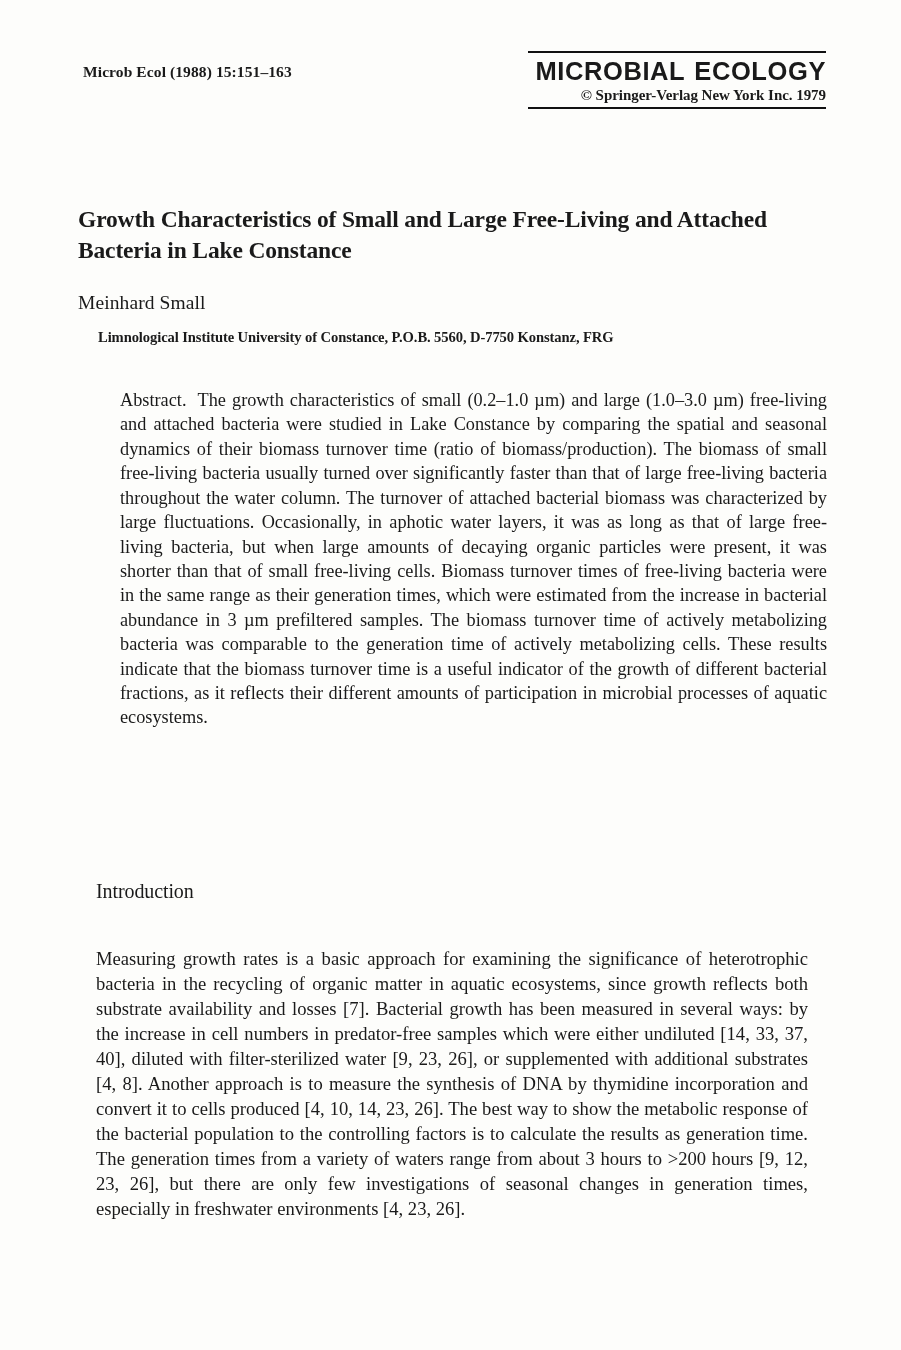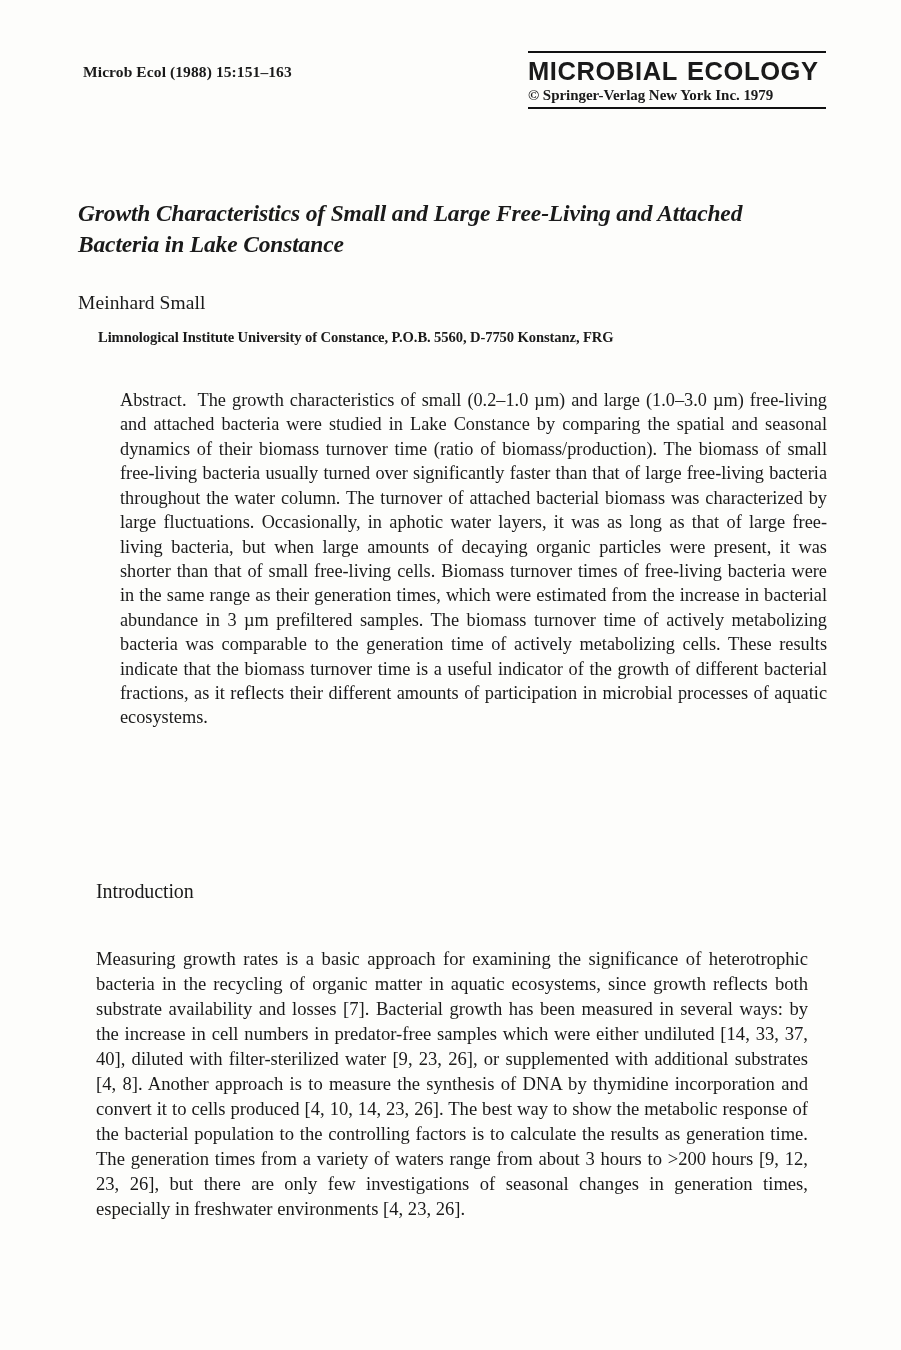--- a/index.html
+++ b/index.html
@@ -37,21 +37,21 @@
     font-size: 15.5px;
     font-weight: 700;
     letter-spacing: 0.1px;
     white-space: nowrap;
   }
   .masthead {
     position: absolute;
     right: -3px;
     top: -7px;
     width: 298px;
-    text-align: left;
+    text-align: right;
   }
   .masthead .rule-top {
     border-top: 2.6px solid #111;
     margin-bottom: 4px;
   }
   .masthead .rule-bottom {
     border-top: 2.6px solid #111;
     margin-top: 3px;
   }
   .masthead-title {
@@ -67,24 +67,23 @@
     font-size: 15px;
     font-weight: 700;
     letter-spacing: -0.05px;
     white-space: nowrap;
     margin-top: 1px;
   }
 
   
   .title-block {
     position: absolute;
-    top: 198px;
+    top: 204px;
     left: 78px;
     width: 700px;
-    font-style: italic;
   }
   .article-title {
     font-size: 23.5px;
     font-weight: 700;
     line-height: 1.33;
     letter-spacing: -0.15px;
     margin: 0;
   }
 
   .author {

